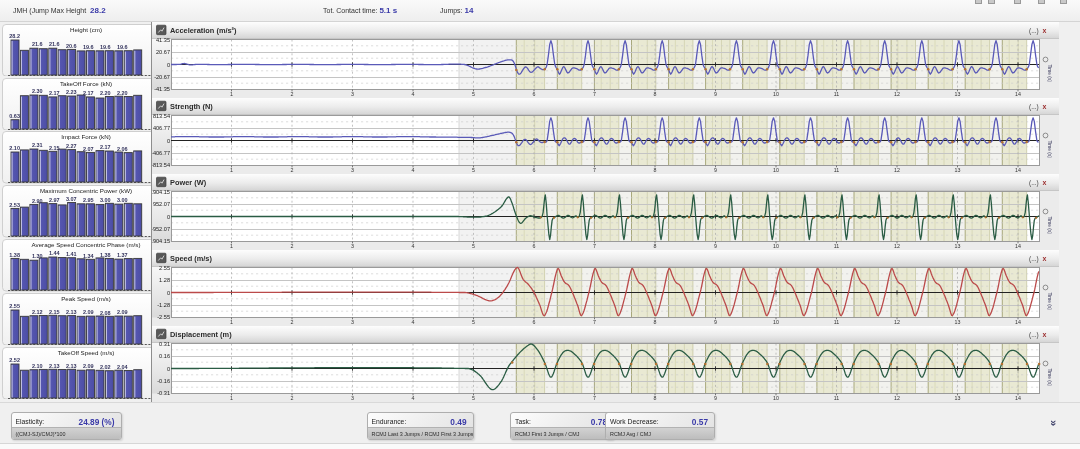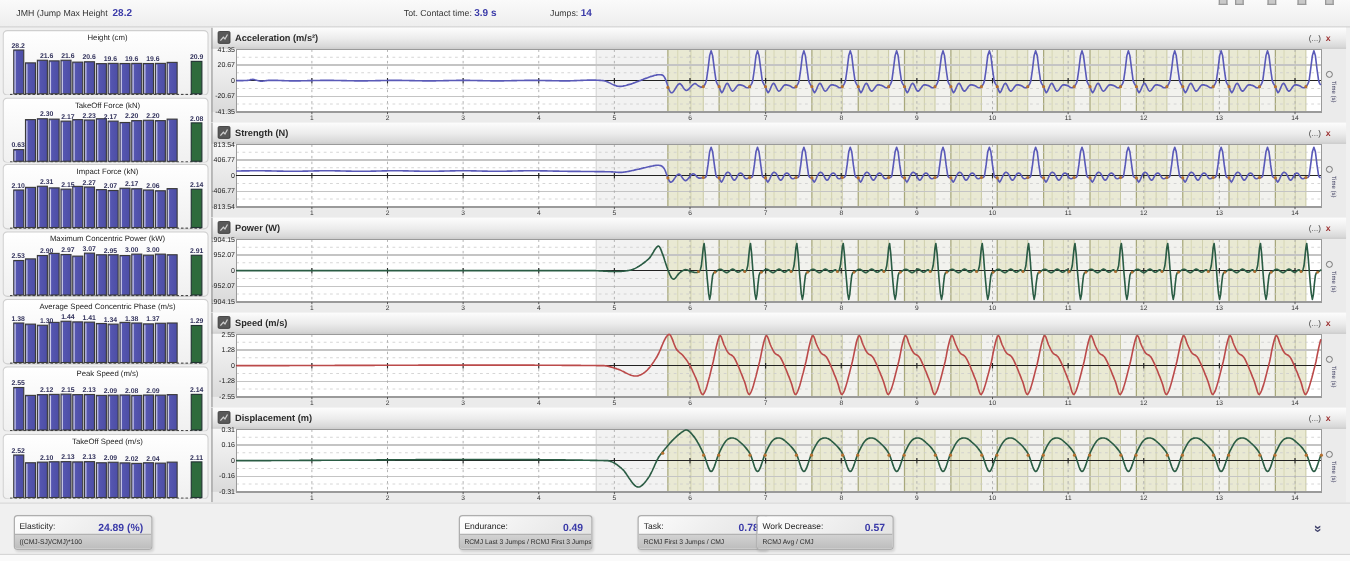--- a/index.html
+++ b/index.html
@@ -5,38 +5,38 @@
 html,body { width:1080px; height:449px; overflow:hidden;
   font-family:"Liberation Sans", sans-serif; background:#f0f0f0; }
 #app { position:relative; width:1080px; height:449px; background:#f0f0f0; }
 #topbar { position:absolute; left:0; top:0; width:1080px; height:22px;
   background:linear-gradient(180deg,#fafafa,#eeeeee); border-bottom:1px solid #d4d4d4; }
 #topbar .t { position:absolute; top:5.5px; font-size:7px; color:#333; }
 #topbar .v { color:#3a3aa8; font-weight:bold; font-size:8px; }
 .topicon { position:absolute; top:0; width:7px; height:4px; background:#c9c9c9; border:1px solid #999; border-top:none; }
 #leftcol { position:absolute; left:0; top:22px; width:169px; height:380px; }
 .panel { position:absolute; left:1.5px; }
-#rightcol { position:absolute; left:169px; top:0; width:908px; height:391px; }
+#rightcol { position:absolute; left:151px; top:0; width:908px; height:391px; }
 .chart { position:absolute; left:0; }
 #bottombar { position:absolute; left:0; top:402px; width:1080px; height:47px; background:#f0f0f0; border-top:1px solid #d9d9d9;}
 #bottomline { position:absolute; left:0; top:443px; width:1080px; height:6px; background:#fafafa; border-top:1px solid #d6d6d6; }
 .sbox { position:absolute; top:412px; height:28px; border:1px solid #aeaeae; border-radius:3px;
   background:linear-gradient(135deg,#fdfdfd 0%,#ededed 55%,#e2e2e2 100%); box-shadow:1px 1px 2px rgba(0,0,0,0.12); overflow:hidden; }
 .sbox-top { position:absolute; left:0; top:0; right:0; height:17px;text-align:right; }
 .sbox-lab { position:absolute; left:4px; top:5px; font-size:6.8px; color:#222; }
 .sbox-val { position:absolute; right:6px; top:3.5px; font-size:8.3px; font-weight:bold; color:#3a3aa8; }
 .sbox-frm { position:absolute; left:0; right:0; bottom:0; height:12.5px;
   background:linear-gradient(180deg,#d2d2d2,#bdbdbd); border-top:1px solid #b2b2b2;
   font-size:5.4px; color:#2b2b2b; padding:3px 0 0 4px; white-space:nowrap; }
 #chev { position:absolute; left:1051px; top:417px; font-size:11px; color:#44466e; transform:rotate(90deg); font-weight:bold; }
 </style></head>
 <body><div id="app">
 <div id="topbar">
   <span class="t" style="left:13px">JMH (Jump Max Height&nbsp;&nbsp;<span class="v">28.2</span></span>
-  <span class="t" style="left:323px">Tot. Contact time: <span class="v">3.9 s</span></span>
+  <span class="t" style="left:323px">Tot. Contact time: <span class="v">5.1 s</span></span>
   <span class="t" style="left:440px">Jumps: <span class="v">14</span></span>
   <span class="topicon" style="left:975px"></span>
   <span class="topicon" style="left:988px"></span>
   <span class="topicon" style="left:1014px"></span>
   <span class="topicon" style="left:1038px"></span>
   <span class="topicon" style="left:1060px"></span>
 </div>
 <div id="leftcol">
 <svg class="panel" style="top:1.7px" width="165" height="52.5" viewBox="0 0 165 52.5" xmlns="http://www.w3.org/2000/svg">
 <rect x="0.5" y="0.5" width="164" height="51.5" rx="3.5" fill="url(#pg0)" stroke="#cfcfcf" stroke-width="1"></rect>

